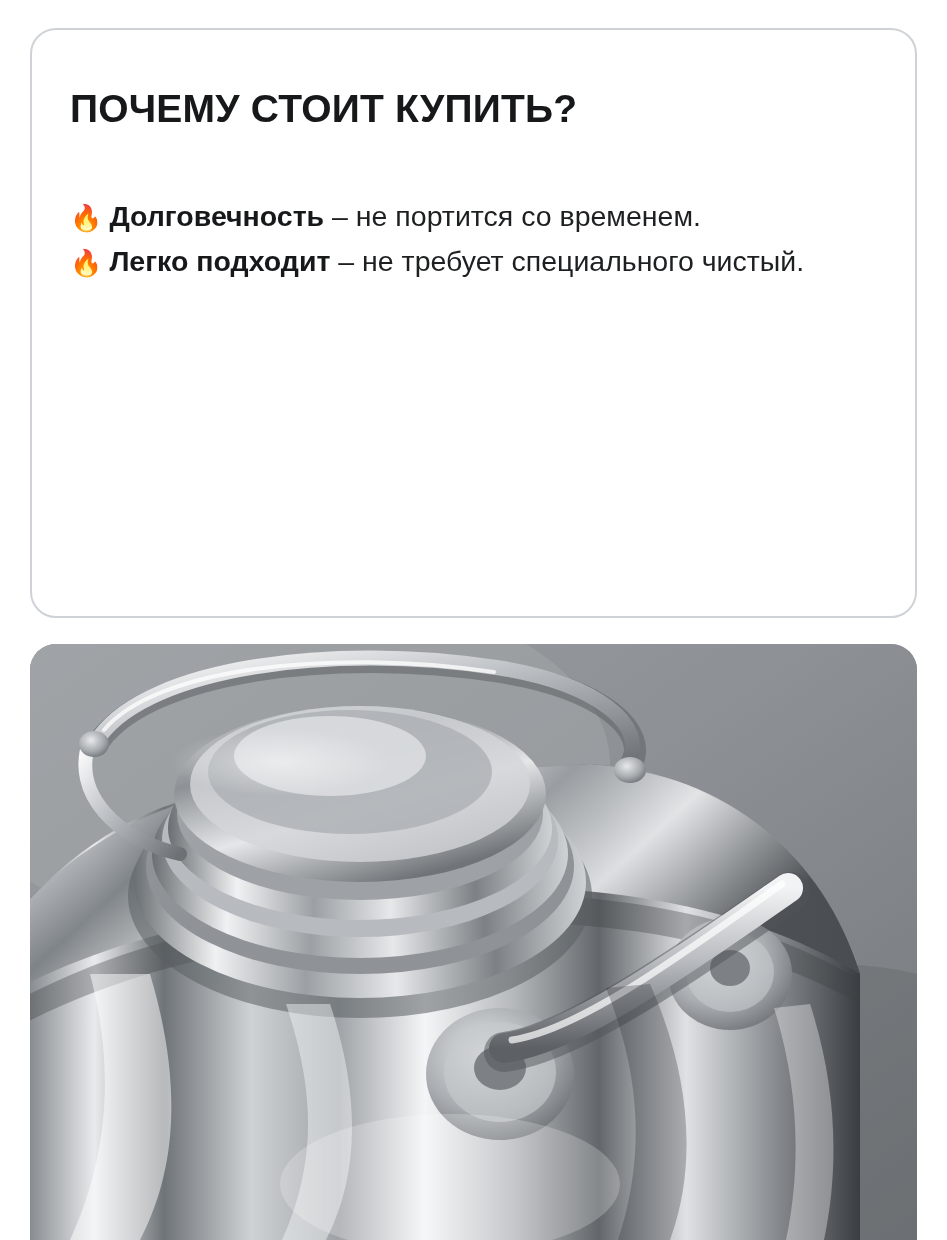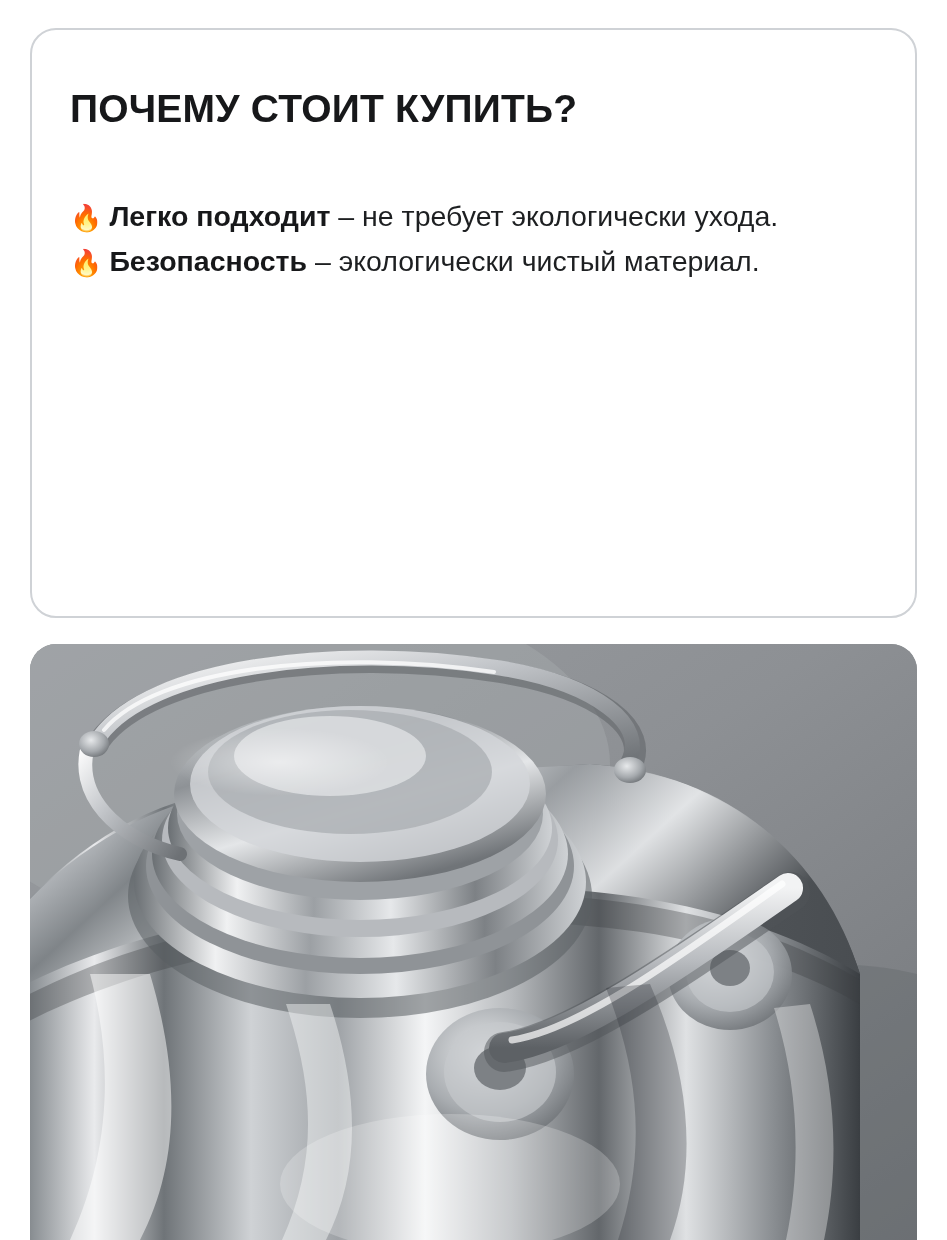--- a/index.html
+++ b/index.html
@@ -85,24 +85,24 @@
 </head>
 <body>
 
 <div class="page">
 
   <section class="benefits-card">
     <h1 class="card-title">ПОЧЕМУ СТОИТ КУПИТЬ?</h1>
 
     <ul class="benefit-list">
       <li class="benefit-item">
-        <span class="flame">🔥</span><span class="benefit-name">Легко подходит</span><span class="benefit-dash"> – </span><span>не требует экологически ухода.</span>
+        <span class="flame">🔥</span><span class="benefit-name">Долговечность</span><span class="benefit-dash"> – </span><span>не портится со временем.</span>
       </li>
       <li class="benefit-item">
-        <span class="flame">🔥</span><span class="benefit-name">Безопасность</span><span class="benefit-dash"> – </span><span>экологически чистый материал.</span>
+        <span class="flame">🔥</span><span class="benefit-name">Легко подходит</span><span class="benefit-dash"> – </span><span>не требует специального чистый.</span>
       </li>
     </ul>
   </section>
 
   <figure class="photo-wrap">
     <svg class="photo-svg" viewBox="0 0 887 596" preserveAspectRatio="xMidYMid slice">
       <defs>
         <linearGradient id="bg" x1="0" y1="0" x2="1" y2="1">
           <stop offset="0%" stop-color="#9a9da1"></stop>
           <stop offset="45%" stop-color="#8d9094"></stop>

